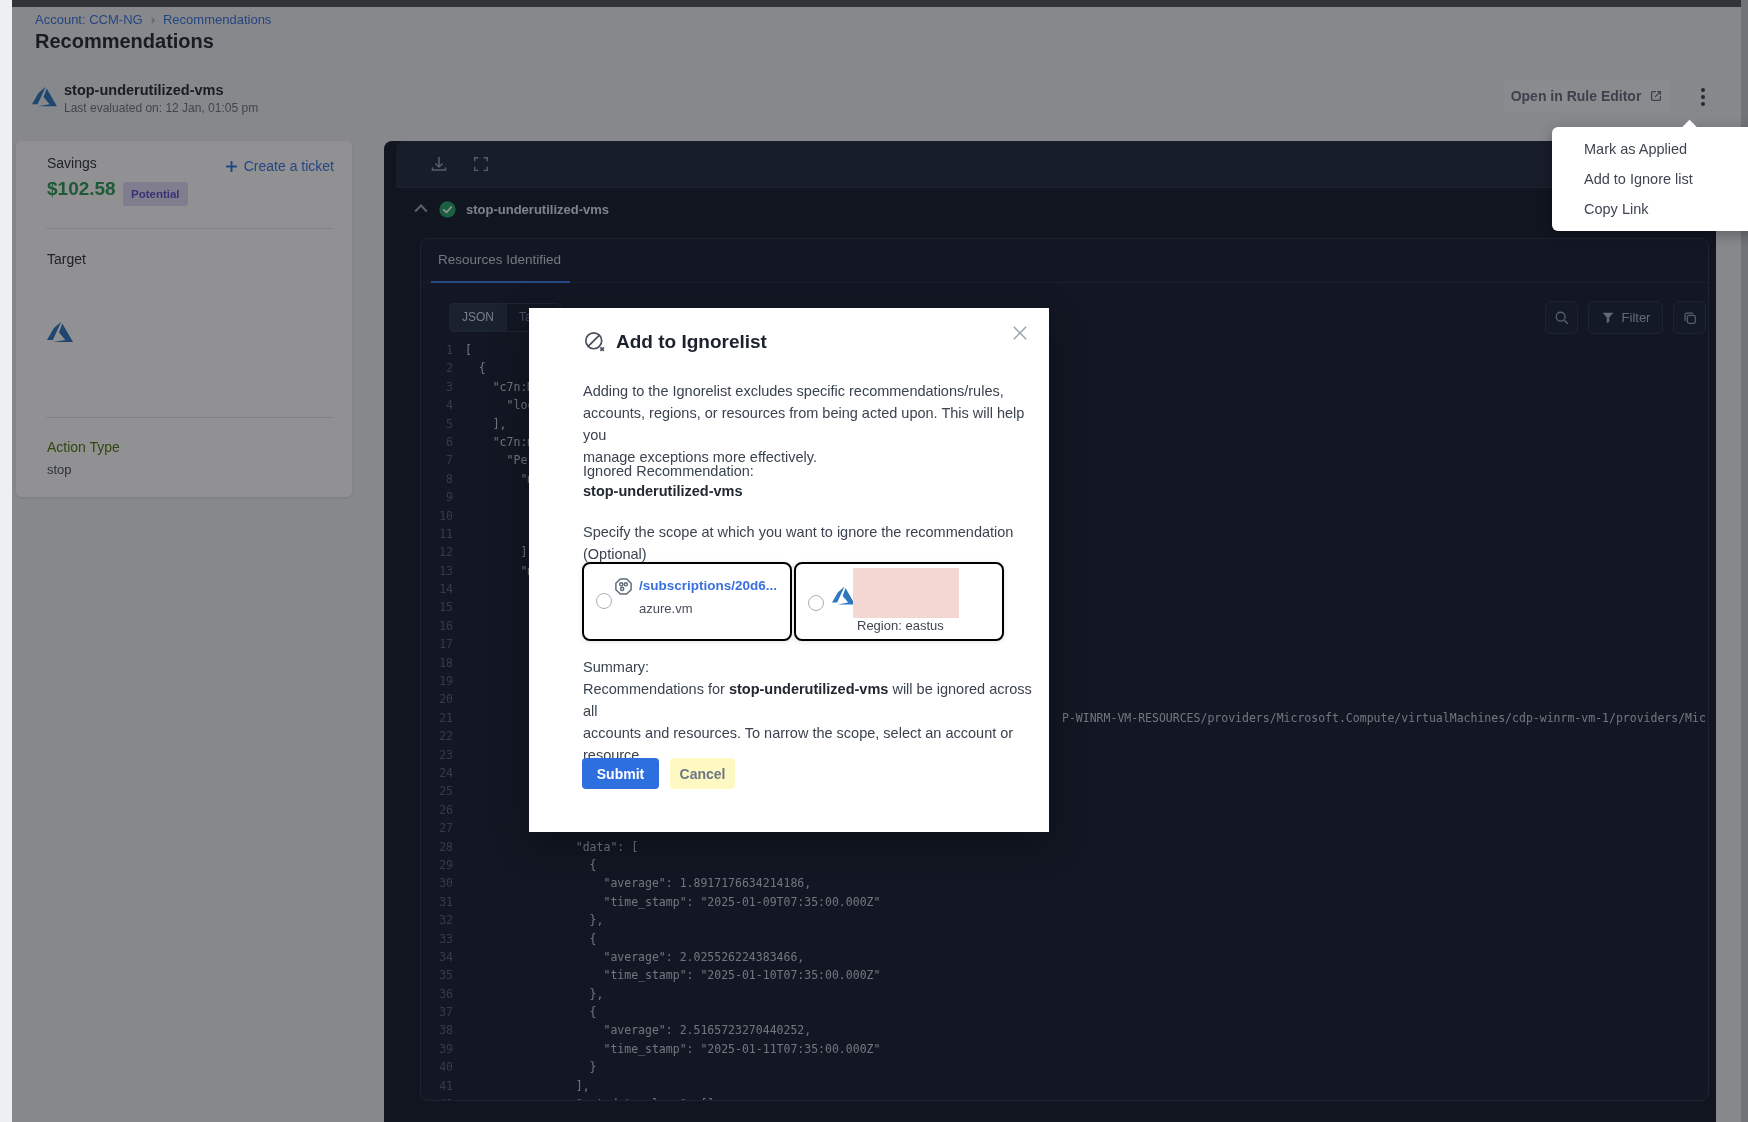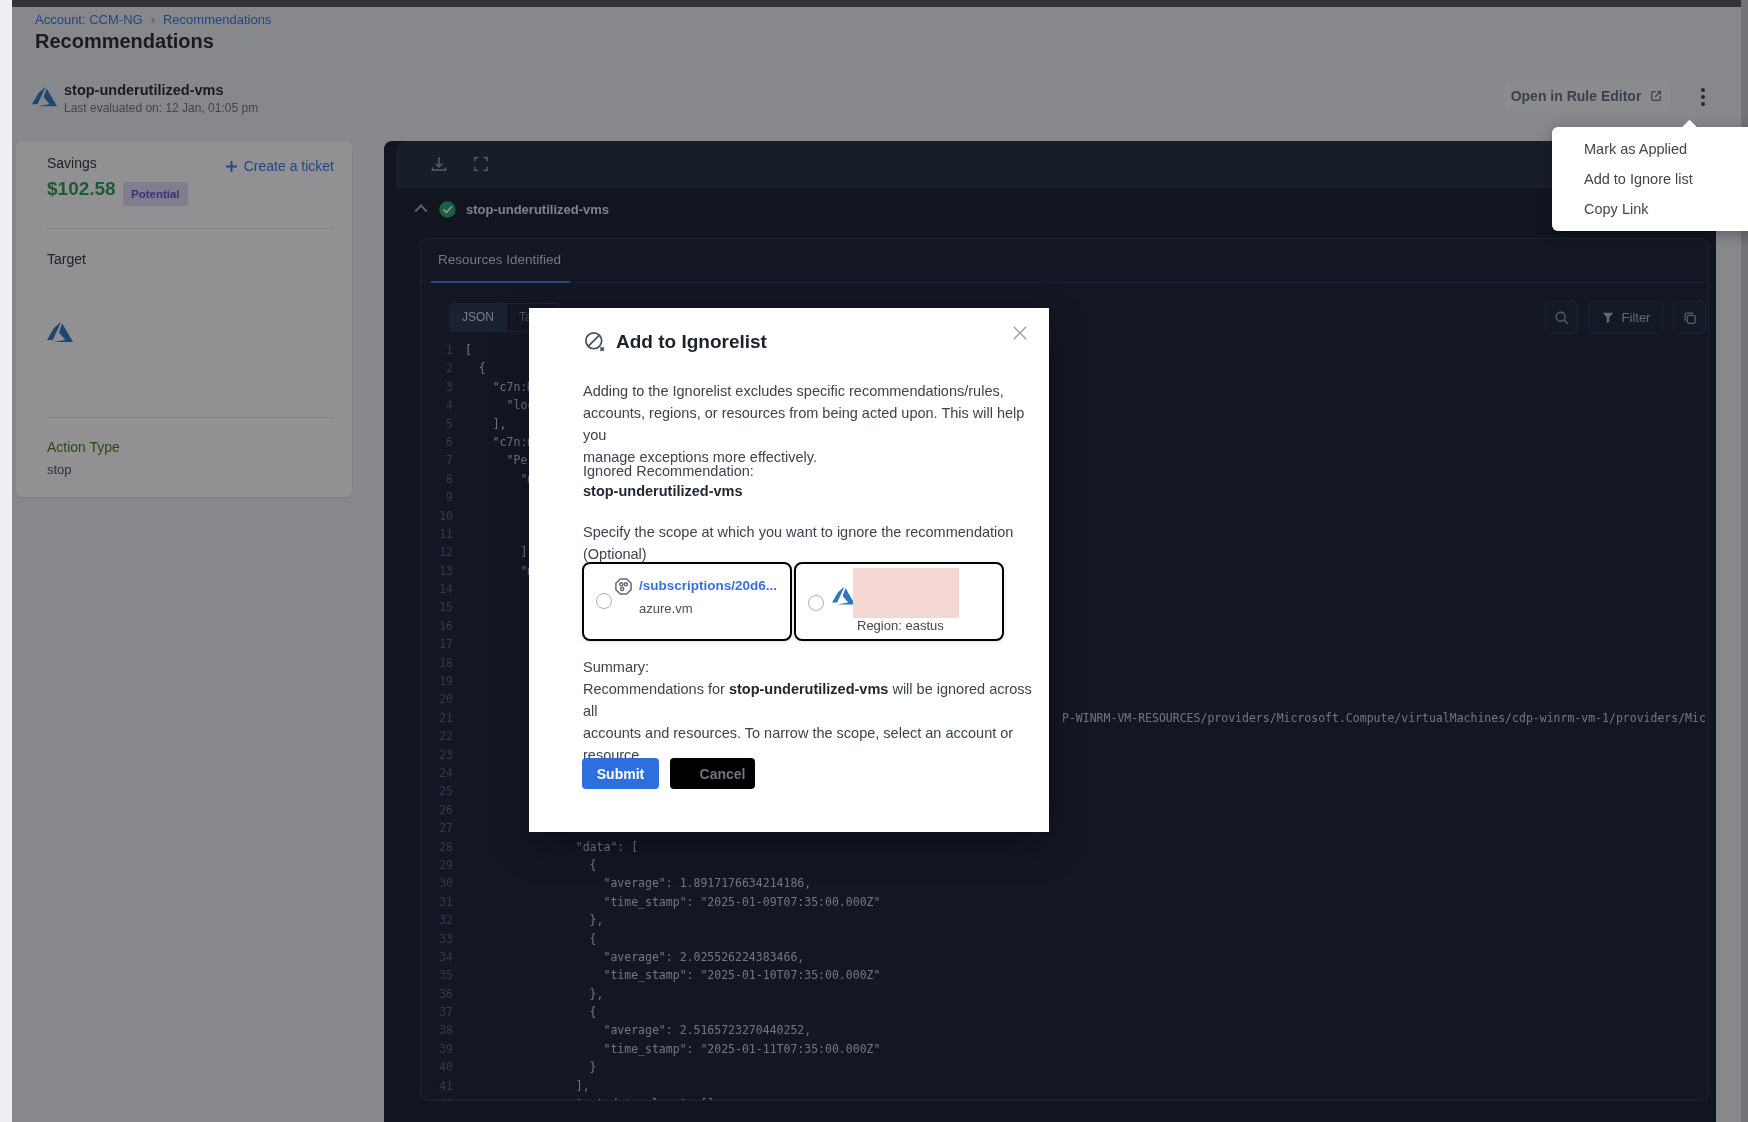--- a/index.html
+++ b/index.html
@@ -94,21 +94,21 @@
   .res-link{position:absolute;left:55px;top:14px;font-size:13.5px;font-weight:600;color:var(--c-link_blue);}
   .res-sub{position:absolute;left:55px;top:37px;font-size:13px;color:#474f5b;}
   .acc-azure{position:absolute;left:36px;top:20px;width:23px;height:23px;}
   .acc-pink{position:absolute;left:57px;top:4px;width:106px;height:50px;background:var(--c-redaction_pink);}
   .acc-region{position:absolute;left:61px;top:54px;font-size:13px;color:#3f4751;}
   .summary-label{left:42px;top:348px;}
   .summary-p{left:42px;top:370px;width:450px;}
   .summary-p b{color:#222831;}
   .m-btn{top:450px;height:31px;border-radius:4px;font-size:14px;font-weight:700;display:flex;align-items:center;justify-content:center;cursor:pointer;}
   .btn-submit{left:41px;width:77px;background:var(--c-submit_blue);color:#fff;}
-  .btn-cancel{left:129px;width:65px;background:#000000;color:#6e7683;padding-left:20px;}
+  .btn-cancel{left:129px;width:65px;background:#fef9c3;color:#6e7683;}
 
   svg{display:block;}
 </style>
 </head>
 <body>
 
 <div class="stage">
 
   <div class="abs top-strip"></div>
 

